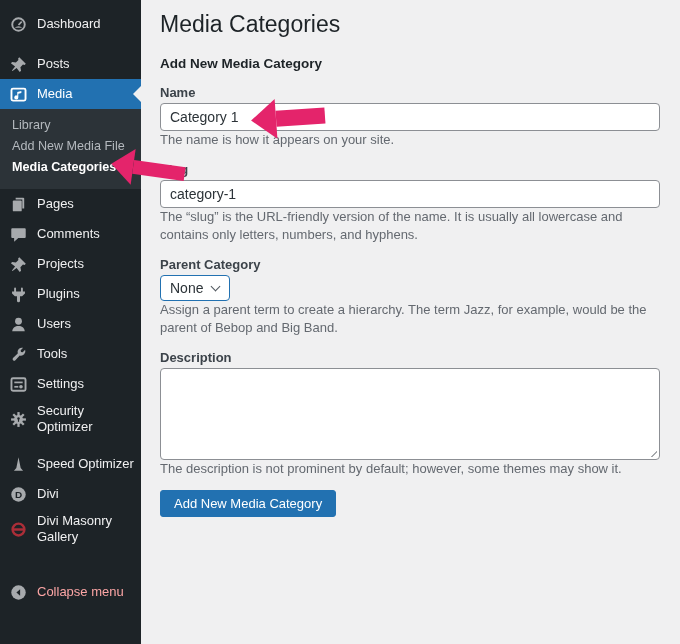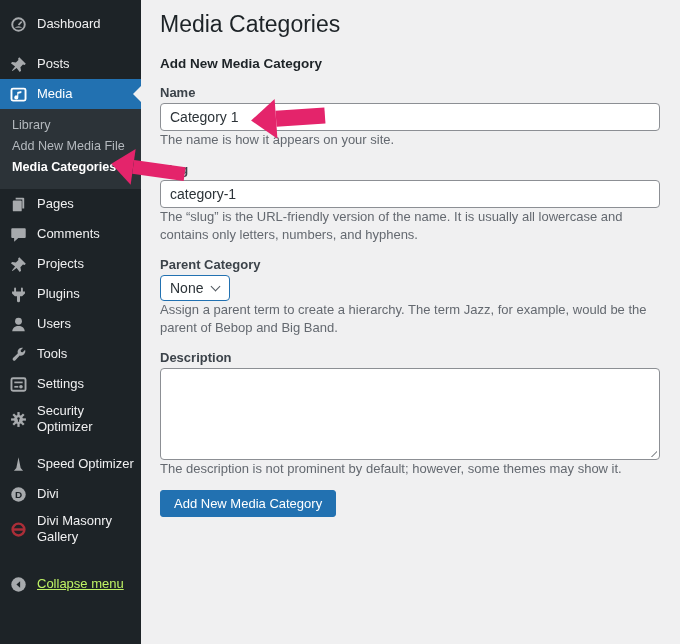--- a/index.html
+++ b/index.html
@@ -20,21 +20,21 @@
   .menu-item.active { background:#2271b1; color:#fff; }
   .menu-item.active .menu-icon { color:#fff; }
   .menu-item.active::after {
     content:""; position:absolute; right:0; top:50%; margin-top:-8px;
     border:8px solid transparent; border-right-color:#f0f0f1;
   }
   .sep-before { margin-top:10px; }
   .submenu { background:#2c3338; padding:6px 0 11px 0; }
   .submenu-item { padding:3px 8px 3px 12px; font-size:12.6px; color:#b4b9be; line-height:15px; cursor:pointer; }
   .submenu-item.active { color:#fff; font-weight:bold; }
-  .collapse-item { margin-top:20px; color:#bef264;text-decoration:underline; }
+  .collapse-item { margin-top:28px; color:#fca5a5; }
   .collapse-item .menu-icon { color:#a7aaad; }
 
   
   .main {
     position:absolute; left:141px; top:0; right:0; bottom:0;
     background:#f0f0f1; padding:9px 20px 0 19px; color:#3c434a;
   }
   .page-title { font-size:23px; font-weight:400; color:#1d2327; line-height:30px; }
   .form-title { font-size:13.5px; font-weight:bold; color:#1d2327; margin-top:16px; line-height:17px; }
   .field-label { display:block; font-size:13px; color:#3c434a; margin-top:13px; line-height:15px;font-weight:bold; }

